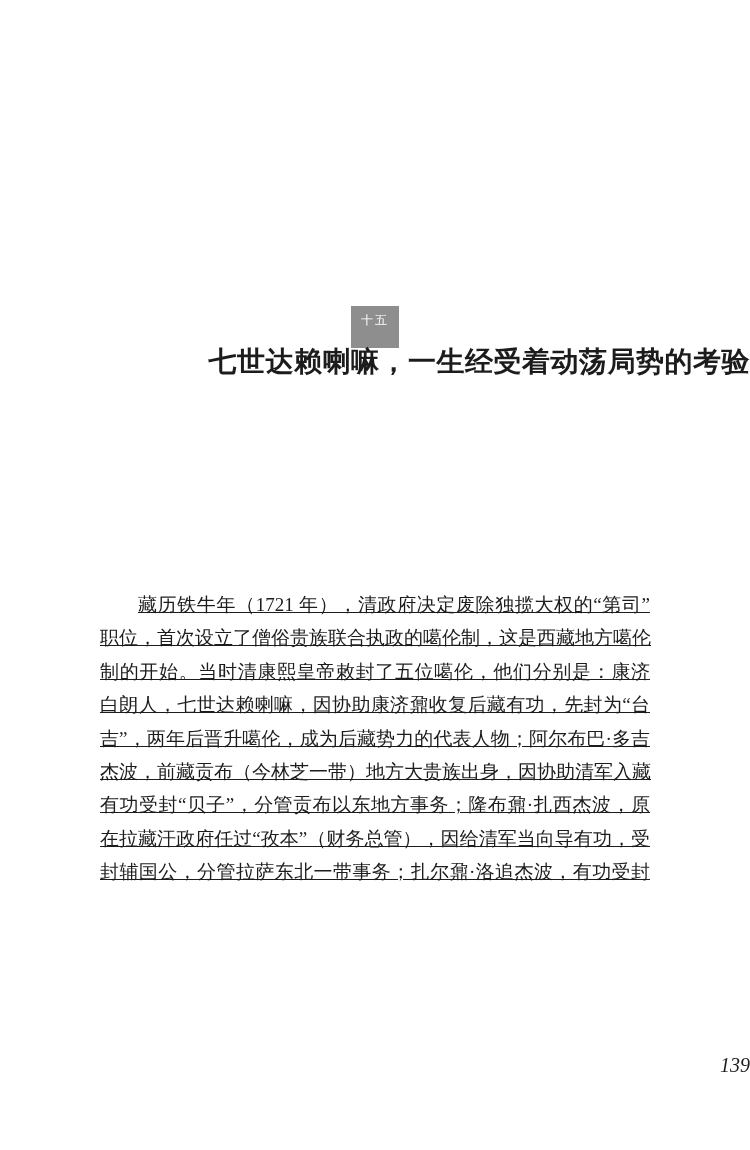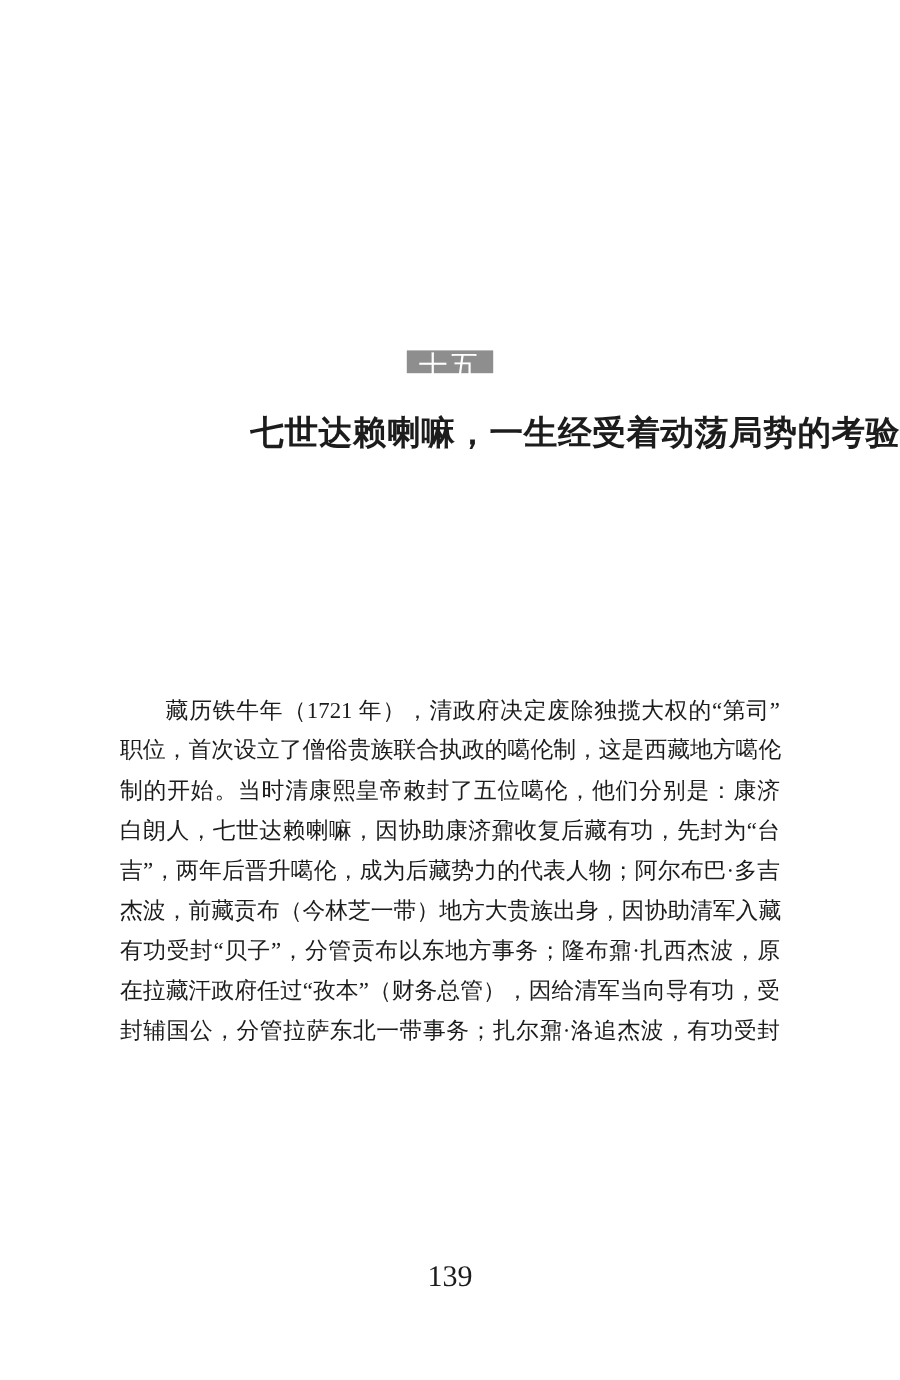--- a/index.html
+++ b/index.html
@@ -11,71 +11,73 @@
     position: relative;
     width: 750px;
     height: 1150px;
     background: var(--page-bg, #ffffff);
     font-family: "Liberation Serif", "DejaVu Serif", serif;
     color: var(--body-text, #1c1c1c);
     overflow: hidden;
   }
   .chapter-badge {
     position: absolute;
-    top: 292px;
+    top: 306px;
     left: 50%;
     transform: translateX(-50%);
     background: var(--badge-bg, #8e8e8e);
     color: var(--badge-text, #ffffff);
-    font-size: 24px;
+    font-size: 12px;
     line-height: 29px;
-    height: 19px;
+    height: 42px;
     padding: 0 10px;
     letter-spacing: 2px;
     white-space: nowrap;
   }
   .chapter-title {
     position: absolute;
     top: 340px;
     left: 0;
     width: 100%;
     margin: 0;
     text-align: right;
     font-size: 28px;
     font-weight: bold;
     line-height: 44px;
     letter-spacing: 0.5px;
   }
   .body-block {
     position: absolute;
     left: 100px;
-    top: 576px;
+    top: 588px;
     width: 550px;
     font-size: 19px;
+    text-decoration: underline;
   }
   .body-line {
     height: 33.4px;
     line-height: 33.4px;
     text-align: justify;
     text-align-last: justify;
     text-justify: inter-character;
     overflow: visible;
     white-space: nowrap;
   }
   .indent {
     text-indent: 2em;
   }
   .page-number {
     position: absolute;
     top: 1052px;
     left: 0;
     width: 100%;
-    text-align: center;
-    font-size: 25px;
+    text-align: right;
+    font-size: 20px;
     line-height: 26px;
+    font-style: italic;
   }
 </style>
 </head>
 <body>
 
 <div class="page">
 
   <div class="chapter-badge">十五</div>
 
   <h1 class="chapter-title">七世达赖喇嘛，一生经受着动荡局势的考验</h1>

